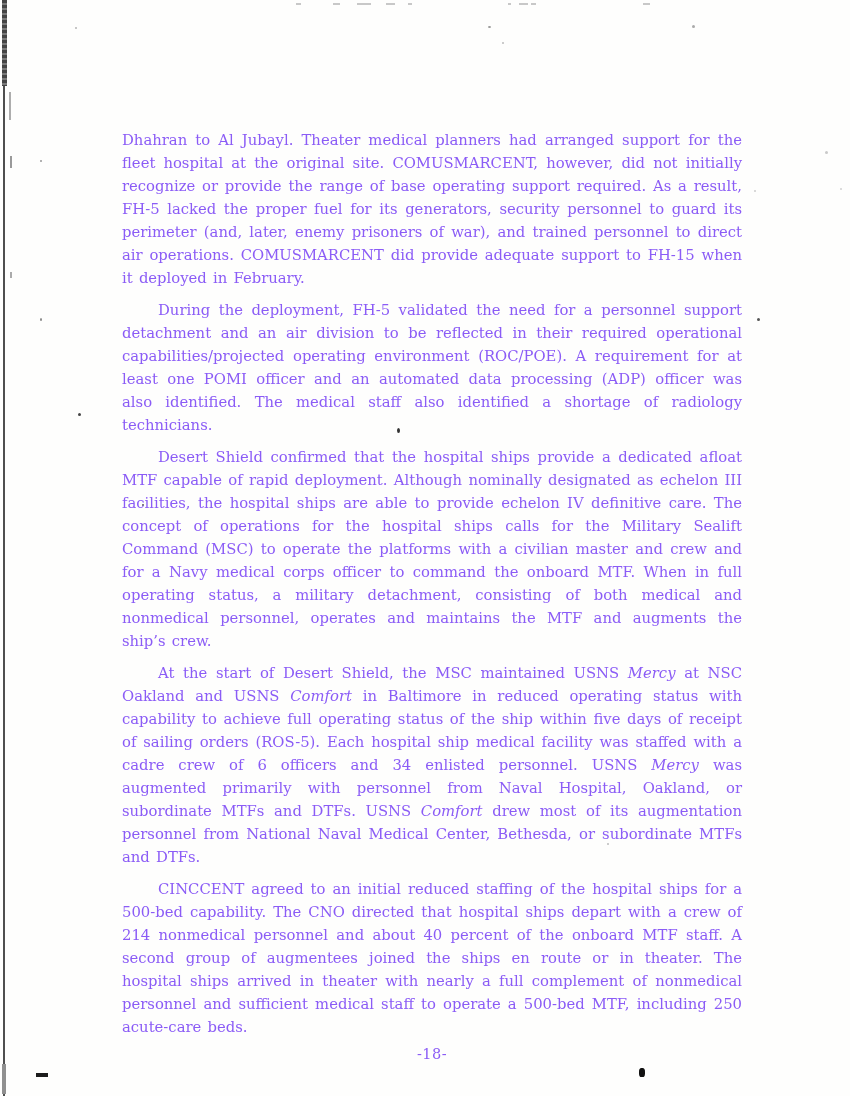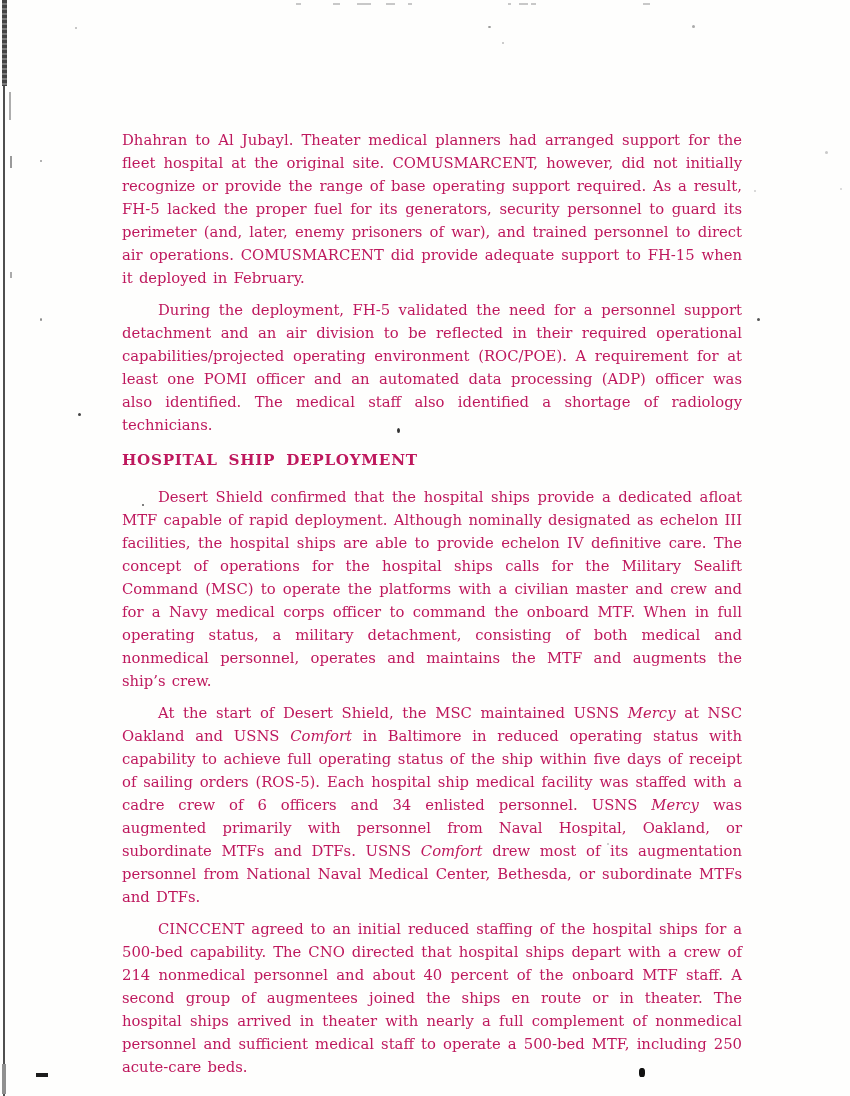--- a/index.html
+++ b/index.html
@@ -9,21 +9,21 @@
     height: 1096px;
     overflow: hidden;
     background: #ffffff;
   }
   .page {
     position: relative;
     width: 850px;
     height: 1096px;
     background: #fefefd;
     font-family: "DejaVu Serif", serif;
-    color: #be185d;
+    color: #8b5cf6;
     overflow: hidden;
   }
   .content {
     position: absolute;
     left: 122px;
     top: 128px;
     width: 620px;
   }
   p.para {
     margin: 0 0 9px 0;
@@ -112,24 +112,24 @@
   <span class="art sp" style="left:607px;top:843px;width:2px;height:2px;background:#bbb;"></span>
   <span class="art" style="left:36px;top:1073px;width:12px;height:4px;background:#1c1c1c;"></span>
   <span class="art blob" style="left:639px;top:1068px;width:6px;height:9px;background:#111;"></span>
 
   <main class="content">
 
     <p class="para no-indent"><span>Dhahran to Al Jubayl. Theater medical planners had arranged support for the fleet hospital at the original site. COMUSMARCENT, however, did not initially recognize or provide the range of base operating support required. As a result, FH-5 lacked the proper fuel for its generators, security personnel to guard its perimeter (and, later, enemy prisoners of war), and trained personnel to direct air operations. COMUSMARCENT did provide adequate support to FH-15 when it deployed in February.</span></p>
 
     <p class="para"><span>During the deployment, FH-5 validated the need for a personnel support detachment and an air division to be reflected in their required operational capabilities/projected operating environment (ROC/POE). A requirement for at least one POMI officer and an automated data processing (ADP) officer was also identified. The medical staff also identified a shortage of radiology technicians.</span></p>
 
-    <h1 class="heading">HOSPITAL SHIP DEPLOYMENT</h1>
 
     <p class="para"><span>Desert Shield confirmed that the hospital ships provide a dedicated afloat MTF capable of rapid deployment. Although nominally designated as echelon III facilities, the hospital ships are able to provide echelon IV definitive care. The concept of operations for the hospital ships calls for the Military Sealift Command (MSC) to operate the platforms with a civilian master and crew and for a Navy medical corps officer to command the onboard MTF. When in full operating status, a military detachment, consisting of both medical and nonmedical personnel, operates and maintains the MTF and augments the ship’s crew.</span></p>
 
     <p class="para"><span>At the start of Desert Shield, the MSC maintained USNS </span><i class="it">Mercy</i><span> at NSC Oakland and USNS </span><i class="it">Comfort</i><span> in Baltimore in reduced operating status with capability to achieve full operating status of the ship within five days of receipt of sailing orders (ROS-5). Each hospital ship medical facility was staffed with a cadre crew of 6 officers and 34 enlisted personnel. USNS </span><i class="it">Mercy</i><span> was augmented primarily with personnel from Naval Hospital, Oakland, or subordinate MTFs and DTFs. USNS </span><i class="it">Comfort</i><span> drew most of its augmentation personnel from National Naval Medical Center, Bethesda, or subordinate MTFs and DTFs.</span></p>
 
     <p class="para"><span>CINCCENT agreed to an initial reduced staffing of the hospital ships for a 500-bed capability. The CNO directed that hospital ships depart with a crew of 214 nonmedical personnel and about 40 percent of the onboard MTF staff. A second group of augmentees joined the ships en route or in theater. The hospital ships arrived in theater with nearly a full complement of nonmedical personnel and sufficient medical staff to operate a 500-bed MTF, including 250 acute-care beds.</span></p>
 
   </main>
 
+  <div class="footer">-18-</div>
 
 </div>
 
 </body></html>

